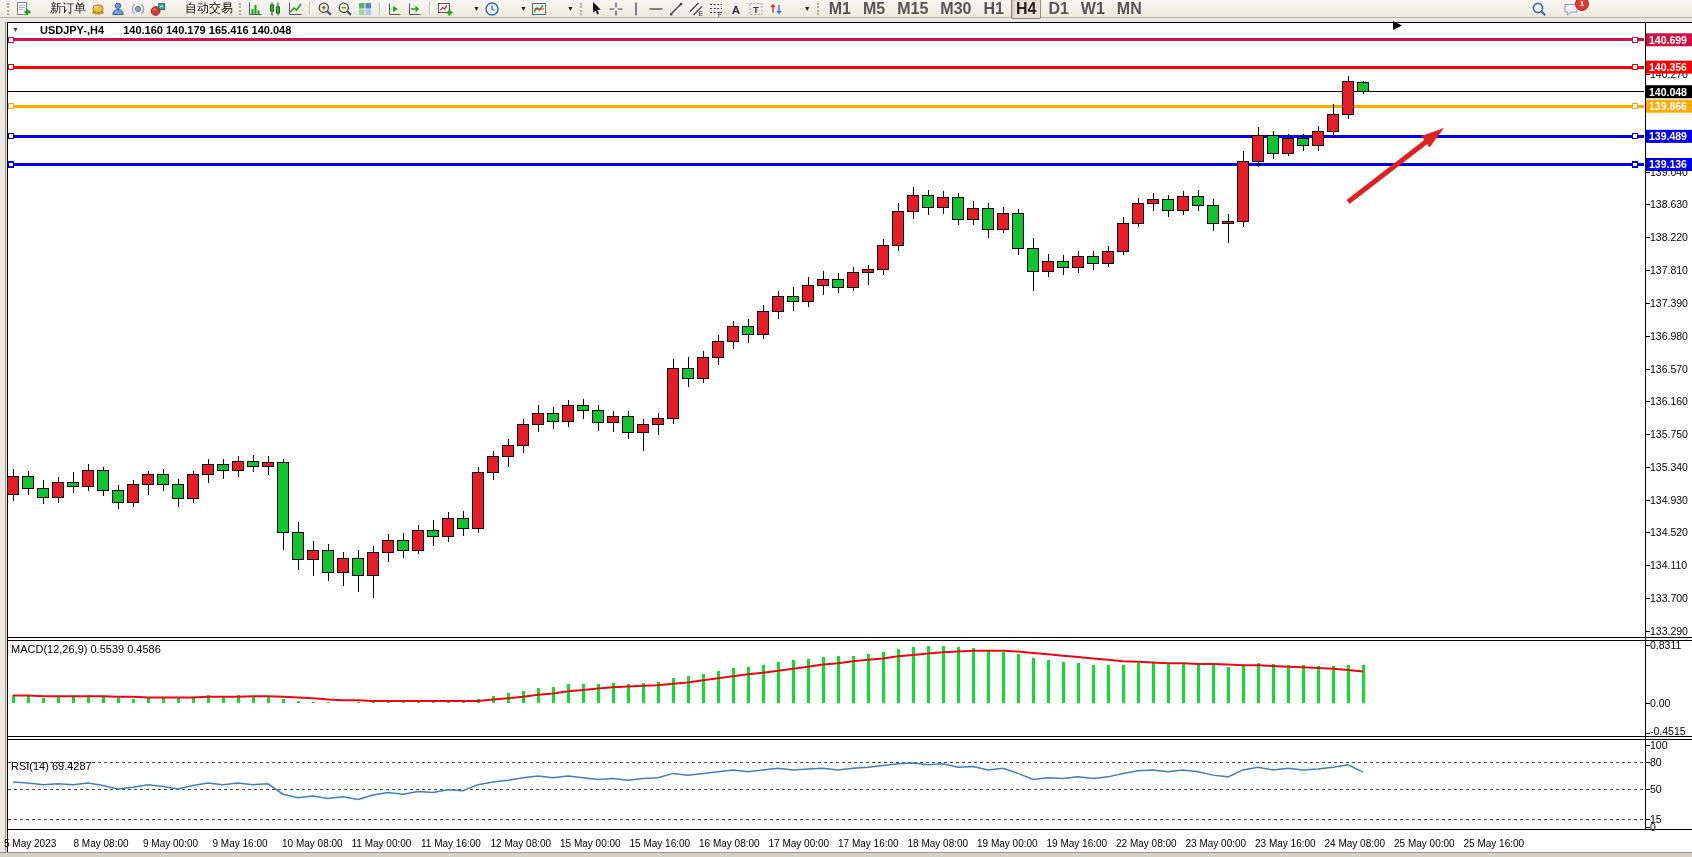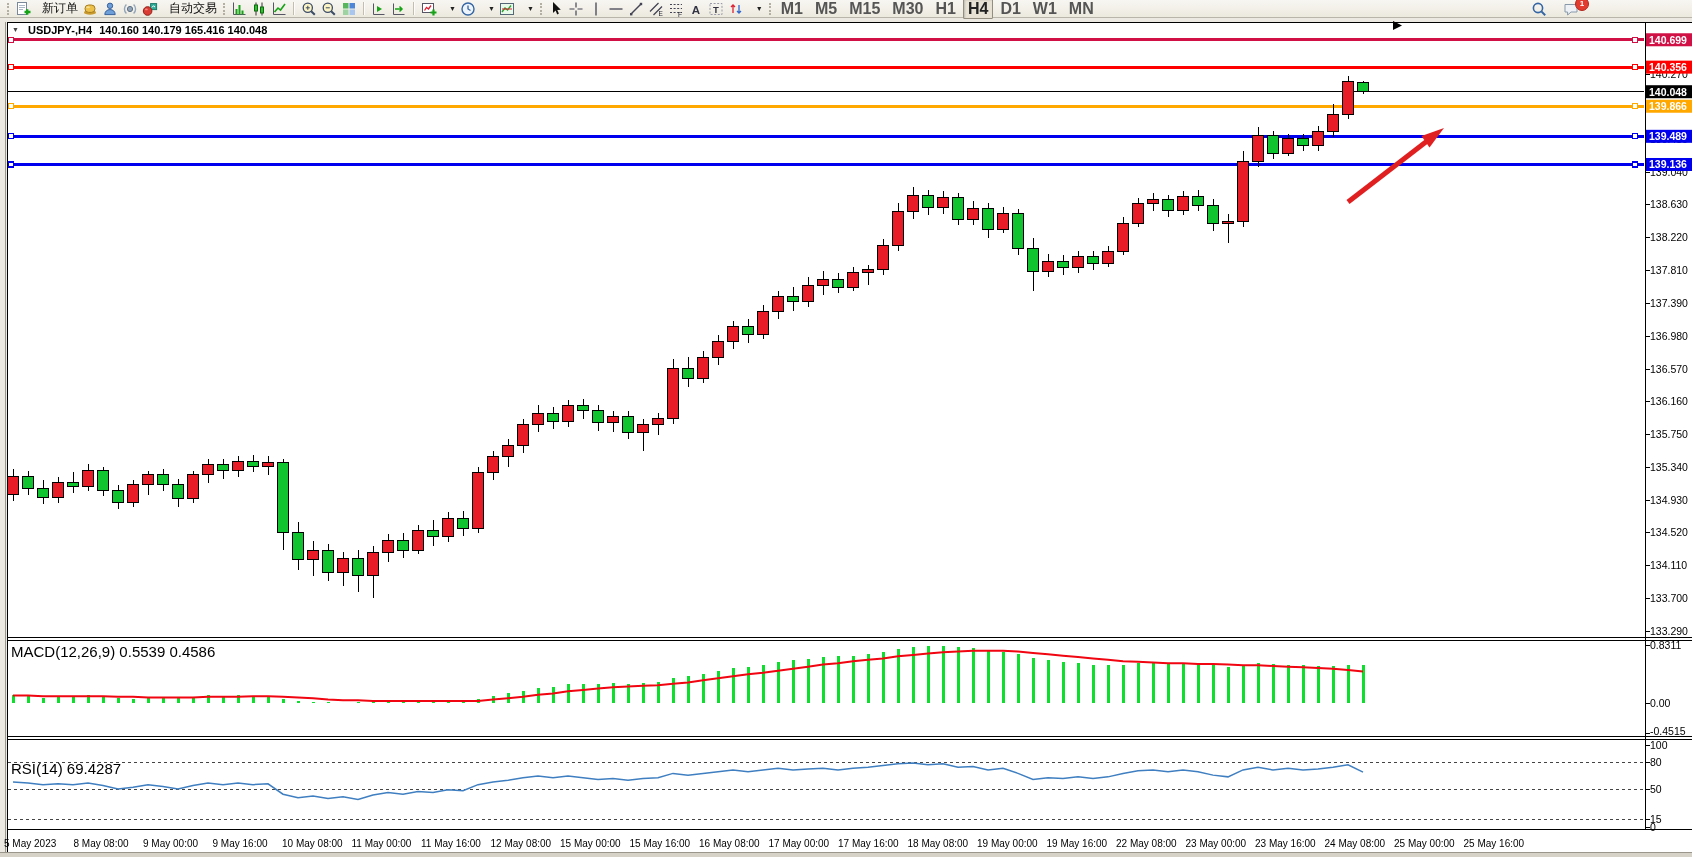--- a/index.html
+++ b/index.html
@@ -2,42 +2,42 @@
 <html><head>
 <meta charset="utf-8">
 <style>
   html,body{margin:0;padding:0}
   body{width:1692px;height:857px;position:relative;overflow:hidden;background:#ece9e2;
        font-family:"Liberation Sans","DejaVu Sans",sans-serif;}
   
   .toolbar{position:absolute;left:0;top:0;width:100%;height:18px;box-sizing:border-box;
            background:linear-gradient(#f8f6f2,#eceade);border-bottom:1px solid #b9b5ab;
            display:flex;align-items:center;padding-left:3px;z-index:6;white-space:nowrap}
-  .tbtn{height:16px;display:inline-flex;align-items:center;padding:0 2px;gap:11px;cursor:default}
+  .tbtn{height:16px;display:inline-flex;align-items:center;padding:0 2px;gap:19px;cursor:default}
   .tbtn svg{display:block}
   .tlbl{font-size:12px;color:#111}
   .sep{width:1px;height:13px;background:#c2beb2;border-right:1px solid #fdfcfa;margin:0 4px}
   .grip{height:12px;border-left:2px dotted #b3afa3;margin:0 4px}
   .caret{font-size:7px;color:#222;margin-left:1px}
   .tfb{font-size:16px;font-weight:700;color:#555;padding:1px 4px;margin:11px 1px;line-height:12px;
        border:1px solid transparent;border-radius:1px}
   .tfb.active{background:#e7e2d4;border:1px solid #948e80;color:#222;
        box-shadow:inset 1px 1px 2px rgba(0,0,0,.18)}
   .tb-right{margin-left:auto;display:flex;align-items:center;gap:12px;padding-right:110px}
   .chatwrap{position:relative}
   .badge{position:absolute;top:-4px;right:-7px;width:12px;height:12px;border-radius:50%;
          background:#e23b30;border:1px solid #b2261d;color:#fff;font-size:8px;font-weight:700;
          display:flex;align-items:center;justify-content:center}
   
   #chart-svg{position:absolute;left:0;top:18px}
   svg text{font-family:"Liberation Sans","DejaVu Sans",sans-serif}
   .chart-title{position:absolute;left:10px;top:24px;z-index:3;display:flex;align-items:center;
-               gap:7px;font-size:11px;font-weight:700;color:#000}
+               gap:19px;font-size:11px;font-weight:700;color:#000}
   .sym-toggle{font-size:7px;color:#444;line-height:10px;padding:1px 2px;cursor:default}
-  .ind-label{position:absolute;left:11px;z-index:3;font-size:15px;color:#000}
+  .ind-label{position:absolute;left:11px;z-index:3;font-size:11px;color:#000}
 </style>
 </head>
 <body>
 
 <div class="toolbar">
   <span class="grip"></span>
 
   <span class="tbtn">
     <span>
         <svg width="16" height="16" viewBox="0 0 16 16">

